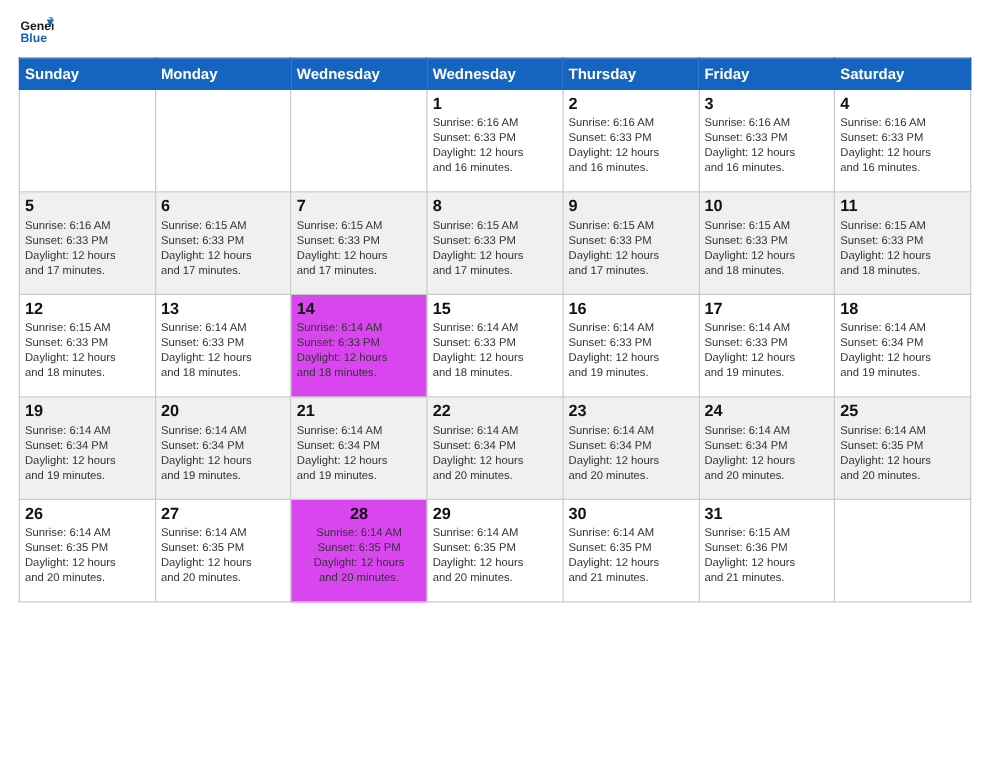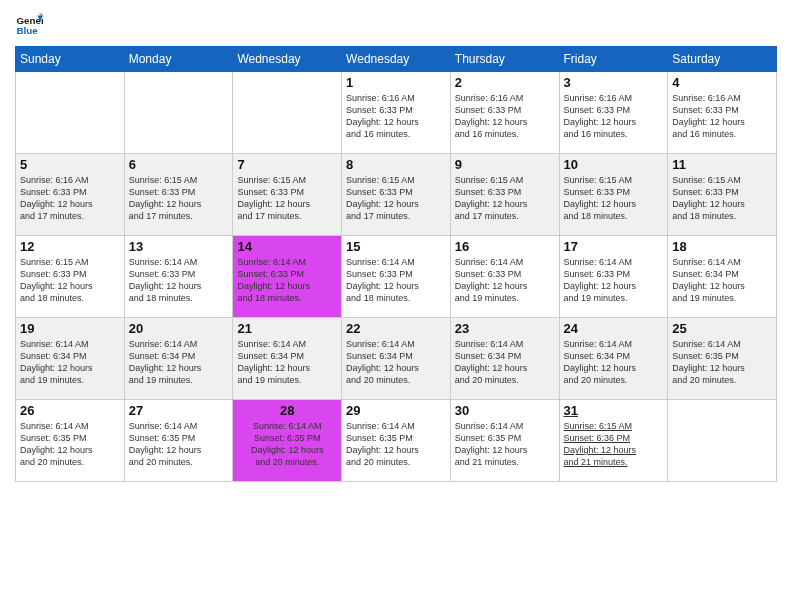--- a/index.html
+++ b/index.html
@@ -44,21 +44,21 @@
     }
     .calendar-table {
       width: 100%;
       border-collapse: collapse;
       table-layout: fixed;
     }
     .calendar-table th {
       background-color: #1565c0;
       color: #fff;
       font-size: 12px;
-      font-weight: normal;
+      font-weight: bold;
       padding: 5px 4px;
       text-align: left;
       border: 1px solid #1565c0;
     }
     .calendar-table td {
       border: 1px solid #ccc;
       vertical-align: top;
       padding: 3px 4px;
       font-size: 9.5px;
       color: #333;
@@ -344,21 +344,21 @@
 Daylight: 12 hours
 and 20 minutes.</div>
           </td>
           <td style="background-color: rgb(255, 255, 255); margin-top: 36px;">
             <span class="day-number">30</span>
             <div class="day-info" style="white-space: pre-line;">Sunrise: 6:14 AM
 Sunset: 6:35 PM
 Daylight: 12 hours
 and 21 minutes.</div>
           </td>
-          <td style="background-color: rgb(255, 255, 255); text-decoration: underline;">
+          <td style="background-color: rgb(255, 255, 255);">
             <span class="day-number">31</span>
             <div class="day-info" style="white-space: pre-line;">Sunrise: 6:15 AM
 Sunset: 6:36 PM
 Daylight: 12 hours
 and 21 minutes.</div>
           </td>
           <td class="empty-cell"></td>
         </tr>
       </tbody>
   </table>

